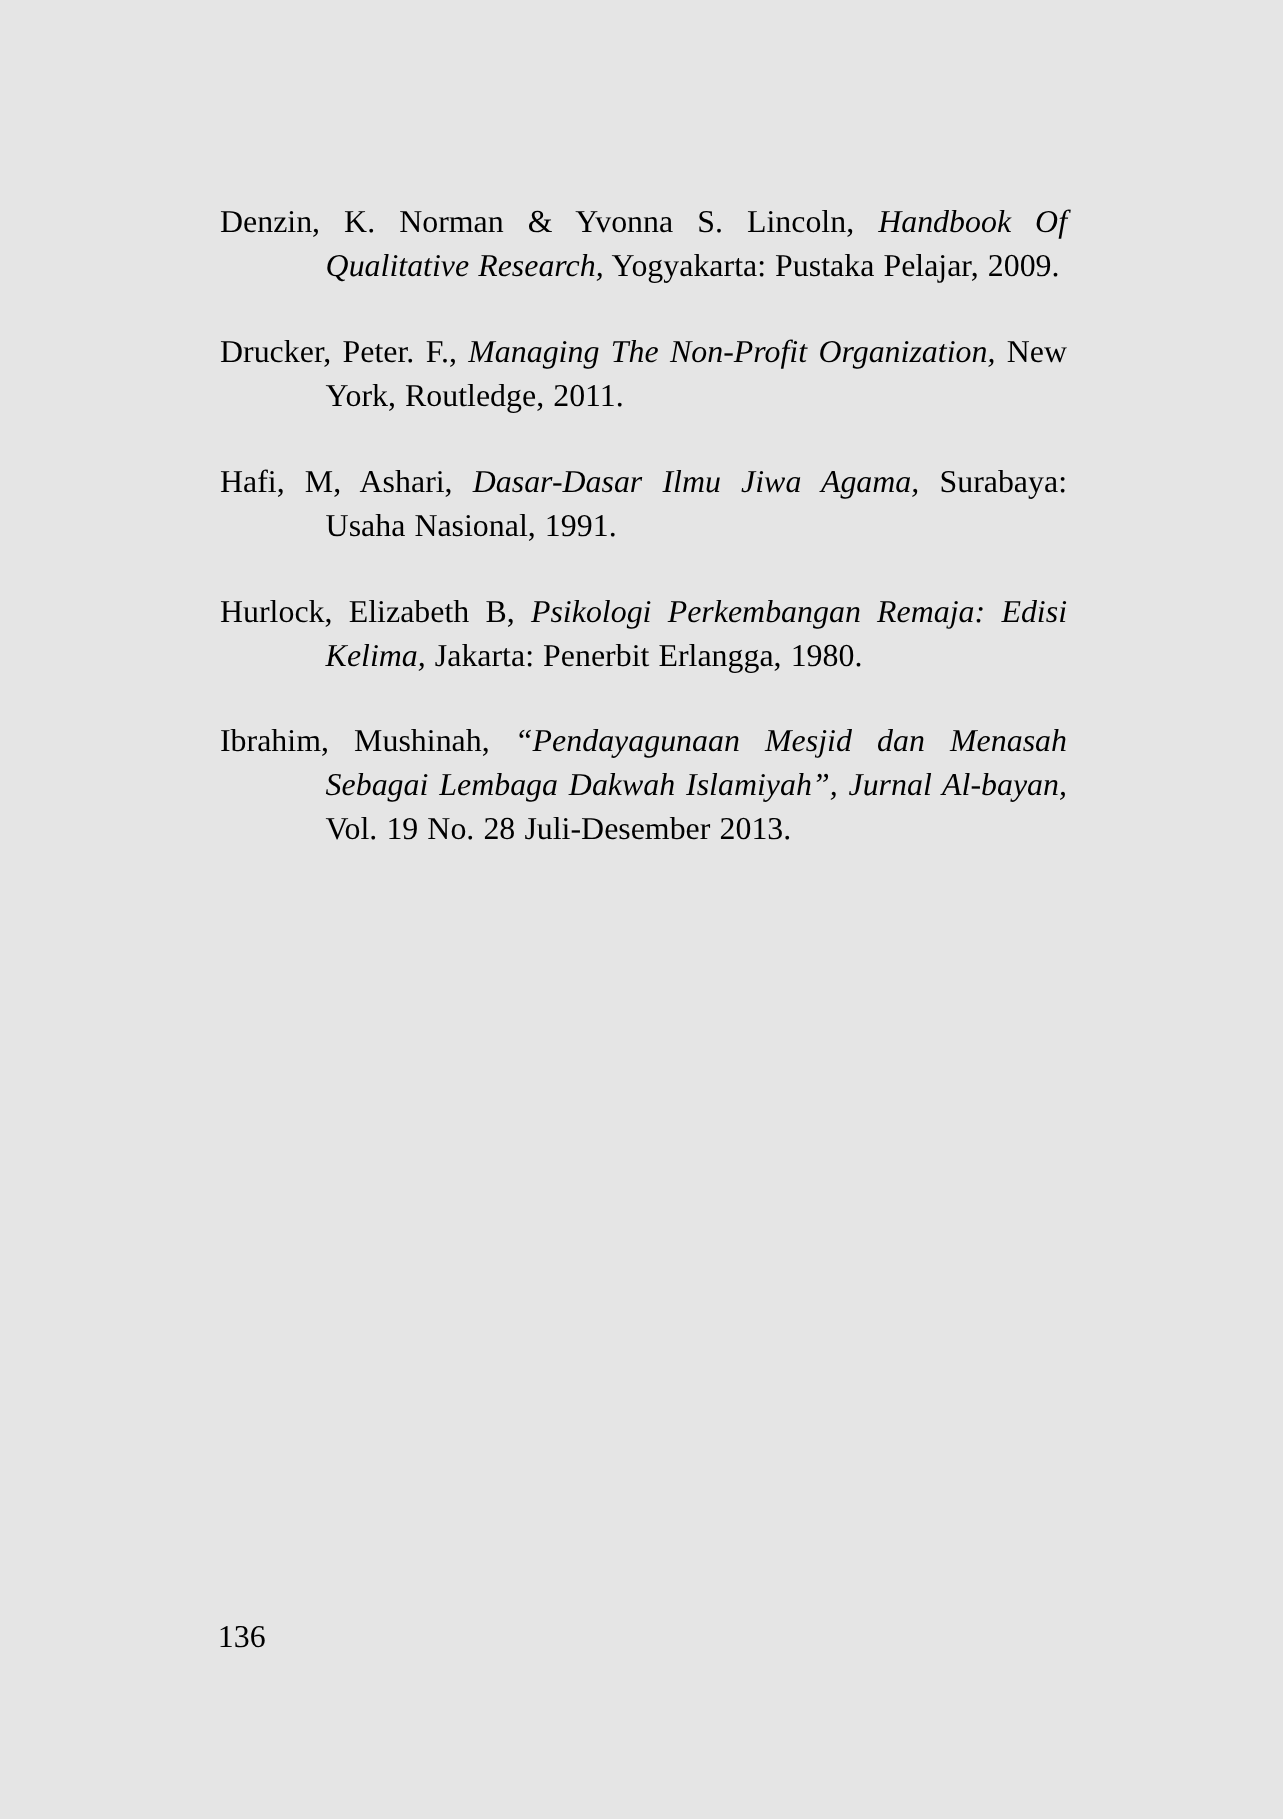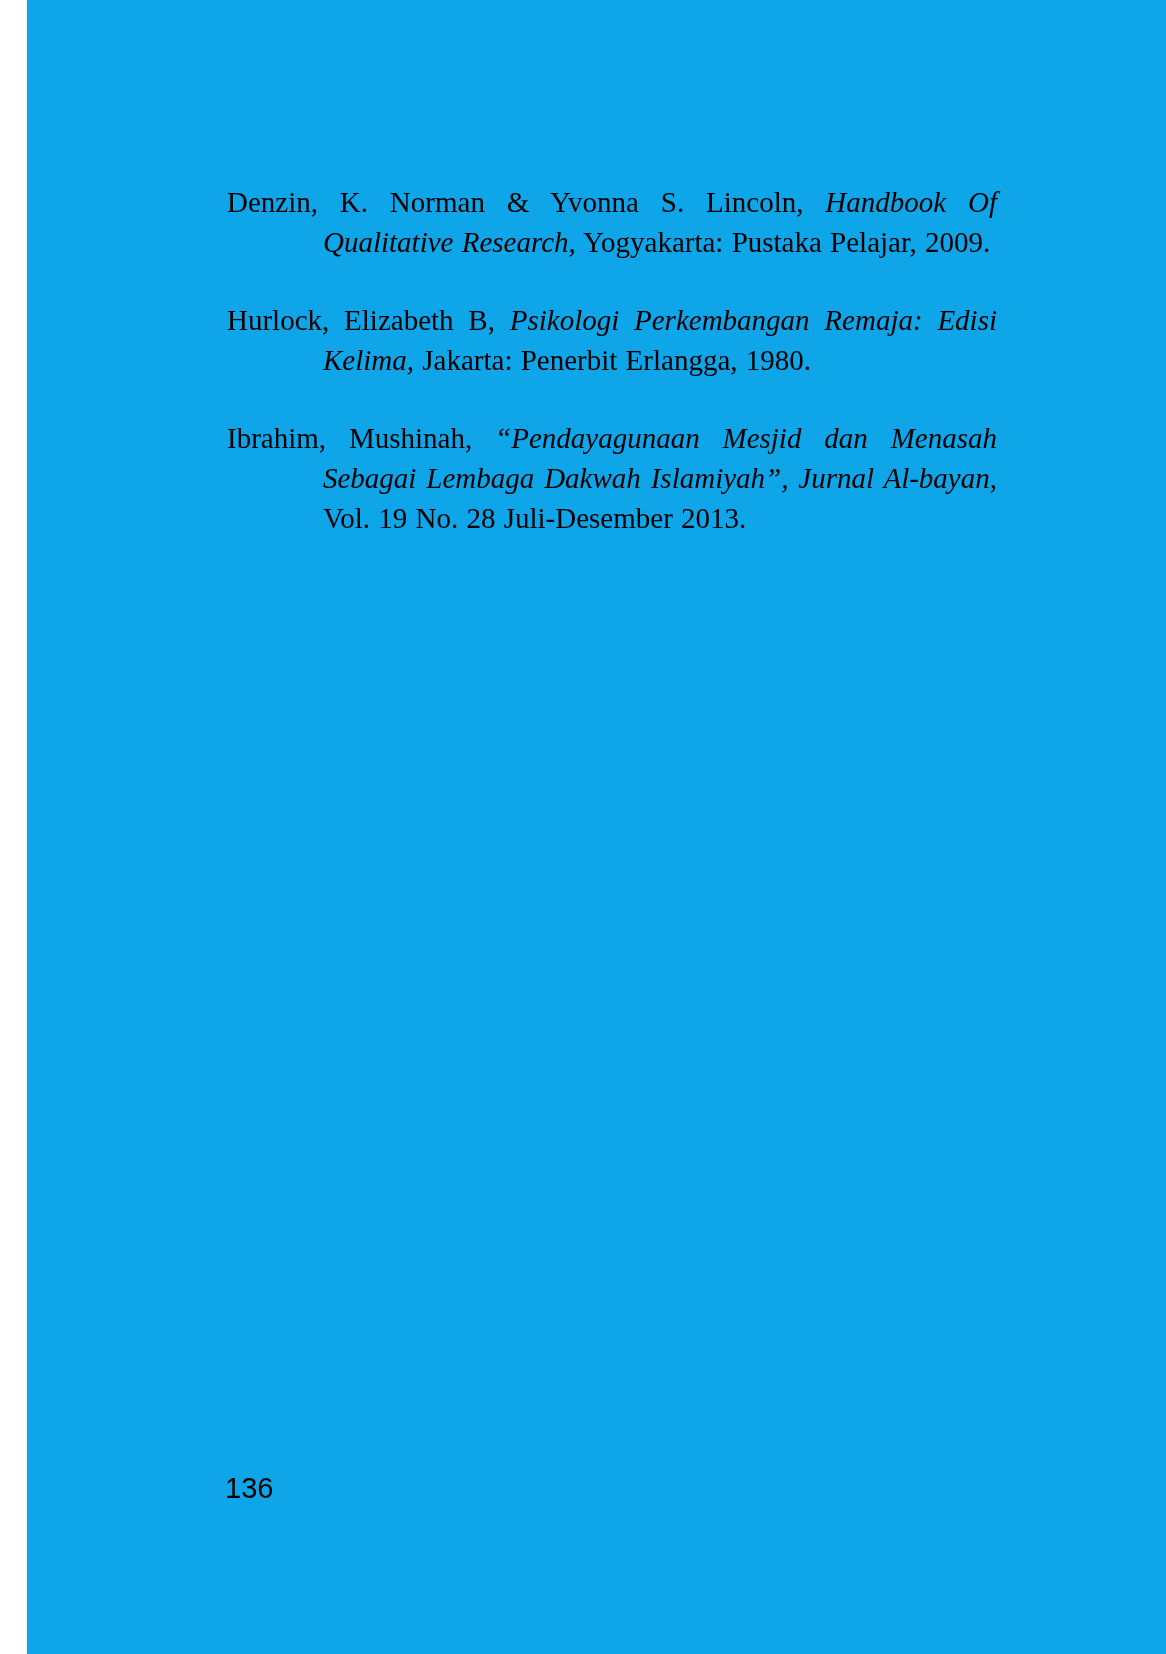--- a/index.html
+++ b/index.html
@@ -9,22 +9,21 @@
   }
   body {
     width: 1166px;
     height: 1654px;
     position: relative;
     overflow: hidden;
   }
   .page {
     position: absolute;
     inset: 0;
-    background: #0ea5e9;
-    margin-left: 27px;
+    background: #e5e5e5;
   }
   .reference-list {
     position: absolute;
     left: 200px;
     top: 182px;
     width: 770px;
   }
   p.ref {
     margin: 0 0 38px 0;
     padding-left: 96px;
@@ -39,37 +38,39 @@
   p.ref:last-child {
     margin-bottom: 0;
   }
   .i {
     font-style: italic;
   }
   .pagenum {
     position: absolute;
     left: 198px;
     top: 1470px;
-    font-family: Liberation Sans, sans-serif;
+    font-family: Liberation Serif, serif;
     font-size: 29px;
     line-height: 36px;
     color: #000000;
   }
 </style>
 </head>
 <body>
 
 <div class="page">
 
   <div class="reference-list">
 
     <p class="ref"><span>Denzin, K. Norman &amp; Yvonna S. Lincoln, </span><span class="i">Handbook Of Qualitative Research,</span><span> Yogyakarta: Pustaka Pelajar, 2009.</span></p>
 
+    <p class="ref"><span>Drucker, Peter. F., </span><span class="i">Managing The Non-Profit Organization,</span><span> New York, Routledge, 2011.</span></p>
 
 
+    <p class="ref"><span>Hafi, M, Ashari, </span><span class="i">Dasar-Dasar Ilmu Jiwa Agama,</span><span> Surabaya: Usaha Nasional, 1991.</span></p>
 
 
 
     <p class="ref"><span>Hurlock, Elizabeth B, </span><span class="i">Psikologi Perkembangan Remaja: Edisi Kelima,</span><span> Jakarta: Penerbit Erlangga, 1980.</span></p>
 
     <p class="ref"><span>Ibrahim, Mushinah, </span><span class="i">“Pendayagunaan Mesjid dan Menasah Sebagai Lembaga Dakwah Islamiyah”, Jurnal Al-bayan,</span><span> Vol. 19 No. 28 Juli-Desember 2013.</span></p>
 
   </div>
 
   <div class="pagenum">136</div>

